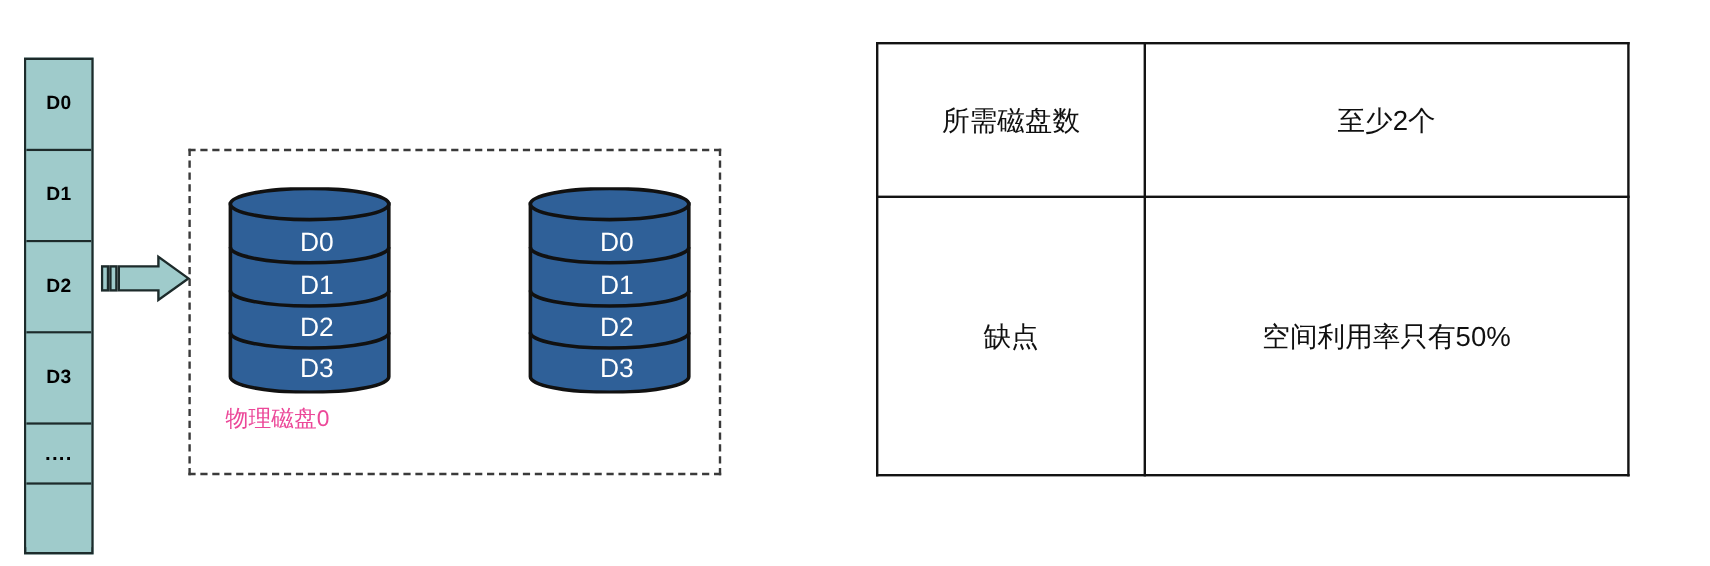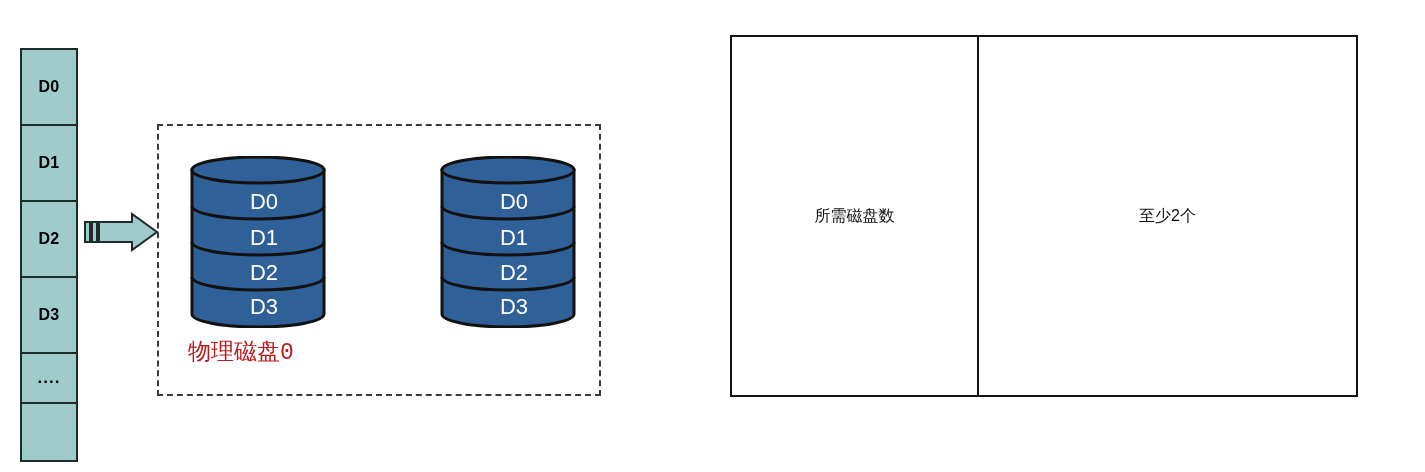--- a/index.html
+++ b/index.html
@@ -34,39 +34,39 @@
   #disk-group-box{
     position:absolute;left:157px;top:124px;width:444px;height:272px;
     border:2px dashed #3a3a3a;box-sizing:border-box;background:transparent;
   }
 
   
   .cylinder{position:absolute;}
   #cylinder-0{left:190px;top:156px;width:136px;height:172px;}
   #cylinder-1{left:440px;top:156px;width:136px;height:172px;}
   .cyl-label{
-    position:absolute;font-size:23px;color:#b91c1c;white-space:nowrap;font-family:Liberation Mono, monospace;
+    position:absolute;font-size:19px;color:#ec4899;white-space:nowrap;
   }
   #disk-label-0{left:188px;top:336px;}
   #disk-label-1{left:443px;top:342px;}
   .cyl-seg-text{
     fill:#ffffff;font-family:"Liberation Sans","DejaVu Sans",sans-serif;
     font-size:22px;
   }
 
   
   #spec-table{
     position:absolute;left:730px;top:35px;width:628px;height:362px;
     border-collapse:collapse;table-layout:fixed;
   }
   #spec-table td{
     border:2px solid #131313;
     text-align:center;vertical-align:middle;
-    font-size:16px;color:#101010;
-    padding:2px 20px;
+    font-size:23px;color:#101010;
+    padding:2px 8px;
     line-height:1.42;
   }
   #spec-table td.label-cell{width:205px;}
   #spec-table tr.r-head td{height:51px;}
   #spec-table tr.r-pros td{height:131px;}
   #spec-table tr.r-cons td{height:97px;}
   #spec-table tr.r-use  td{height:82px;}
   .val-line{display:block;}
 </style>
 </head>
@@ -121,16 +121,22 @@
   </svg>
 
   <table id="spec-table">
     <tbody>
       <tr class="r-head">
         <td class="label-cell">所需磁盘数</td>
         <td>
           <span class="val-line">至少2个</span>
         </td>
       </tr>
+      <tr class="r-cons">
+        <td class="label-cell">缺点</td>
+        <td>
+          <span class="val-line">空间利用率只有50%</span>
+        </td>
+      </tr>
     </tbody>
   </table>
 
 </div>
 
 </body></html>

